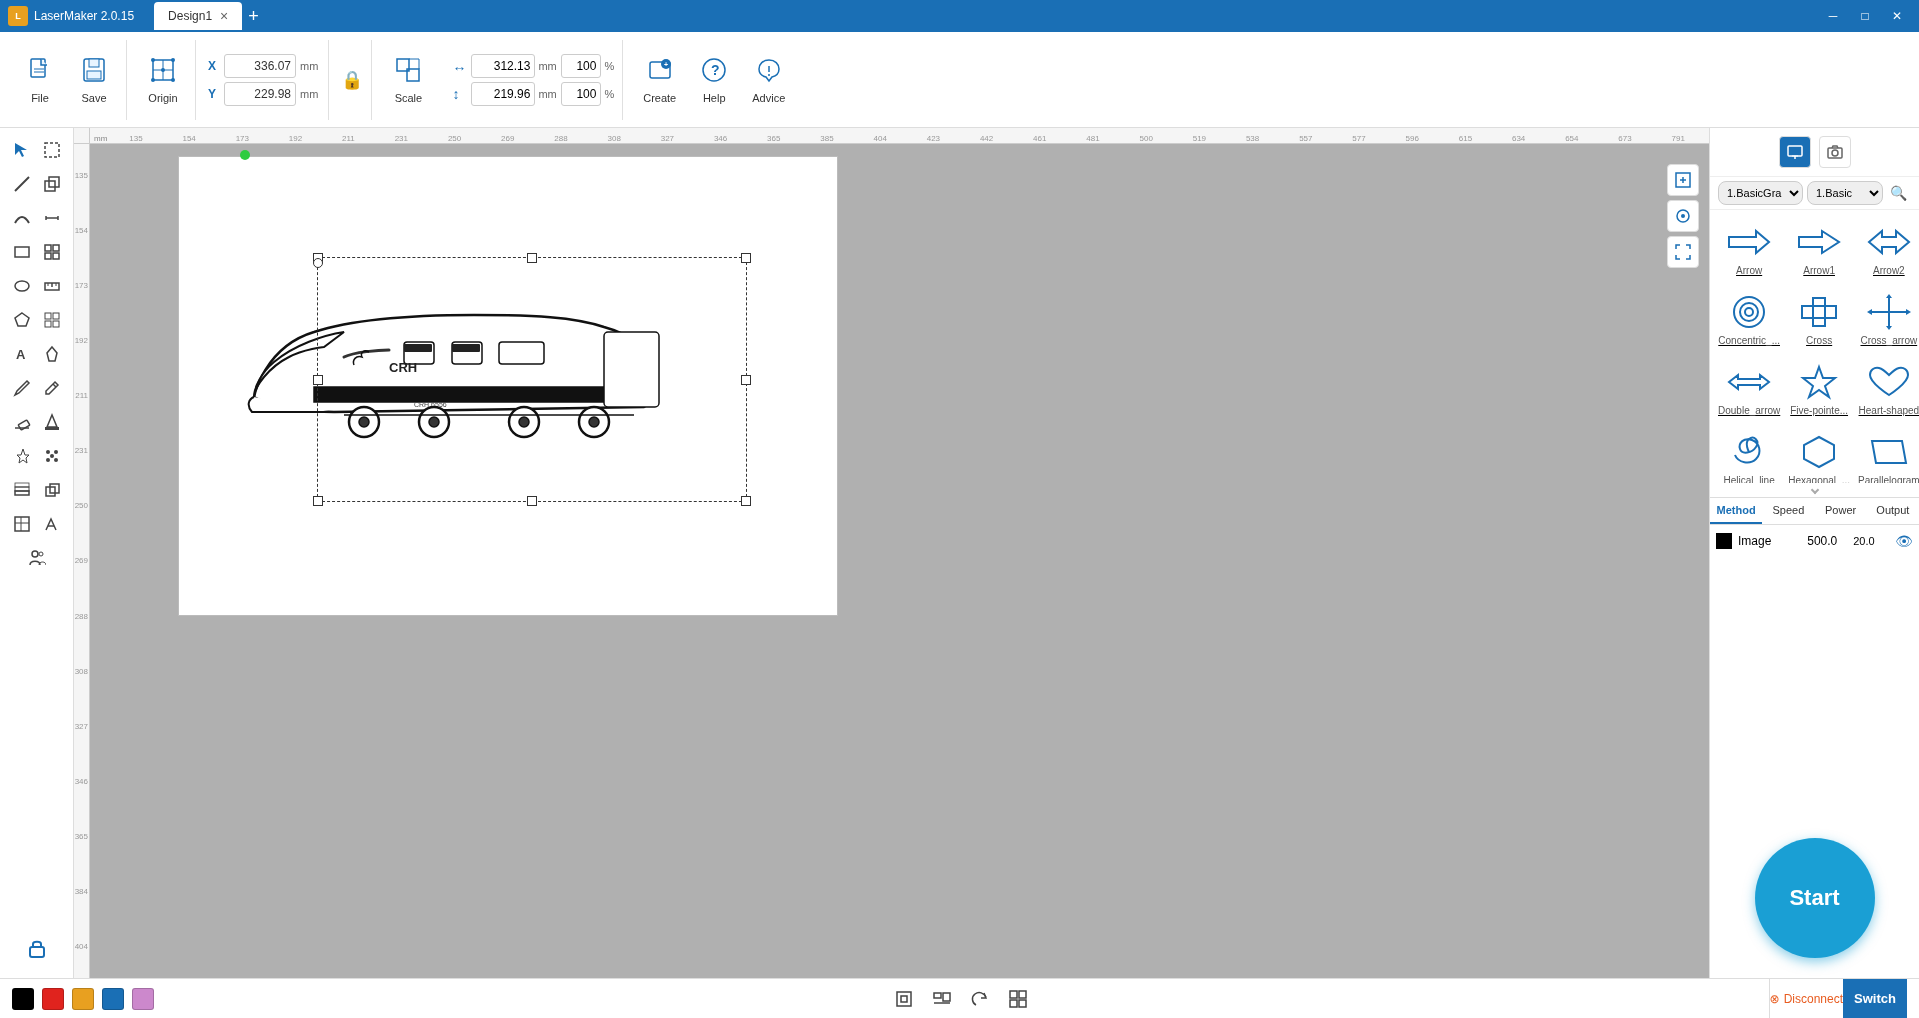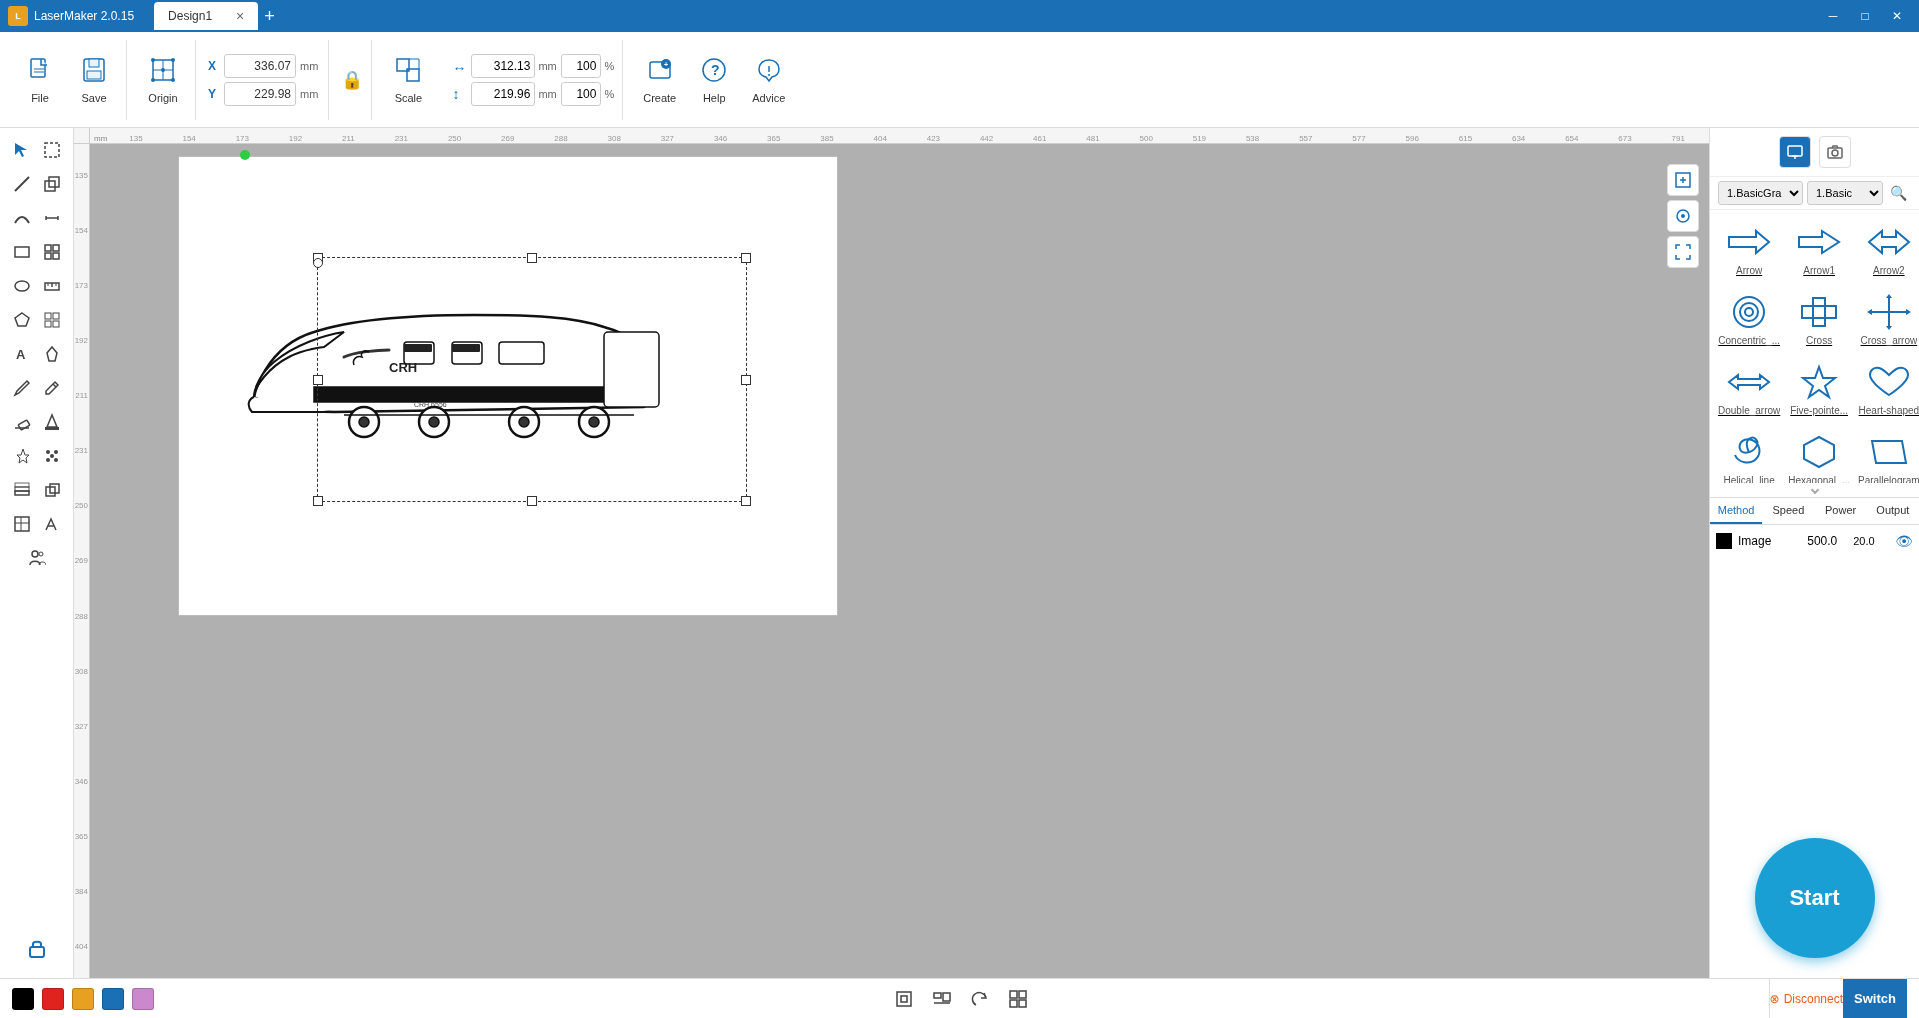--- a/index.html
+++ b/index.html
@@ -16,21 +16,21 @@
       user-select: none;
     }
     #title-bar .app-icon {
       width: 20px; height: 20px; background: #e8a020; border-radius: 3px;
       margin-right: 6px; display: flex; align-items: center; justify-content: center;
       font-weight: bold; font-size: 10px; color: white;
     }
     #title-bar .app-title { font-size: 12px; margin-right: 20px; }
     #title-bar .tab {
       background: white; color: #333; padding: 4px 14px; border-radius: 4px 4px 0 0;
-      font-size: 12px; display: flex; align-items: center; gap: 24px; height: 28px;
+      font-size: 12px; display: flex; align-items: center; gap: 8px; height: 28px;
     }
     #title-bar .tab .close-x { color: #666; cursor: pointer; font-size: 14px; }
     #title-bar .tab-add { color: white; margin-left: 6px; font-size: 18px; cursor: pointer; }
     #title-bar .win-controls { margin-left: auto; display: flex; gap: 4px; }
     #title-bar .win-btn { width: 28px; height: 22px; display: flex; align-items: center; justify-content: center; cursor: pointer; border-radius: 3px; font-size: 12px; }
 
     
     #toolbar {
       background: white;
       height: 96px;
@@ -154,21 +154,21 @@
       width: 210px;
       background: white;
       border-left: 1px solid #ddd;
       display: flex;
       flex-direction: column;
     }
     .shapes-filter-row {
       display: flex; gap: 4px; padding: 4px 8px; border-bottom: 1px solid #eee;
     }
     .shapes-filter-select {
-      flex: 1; height: 24px; border: 1px solid #ccc; border-radius: 3px;
+      flex: 1; height: 24px; border: 1px solid #ccc; border-radius: 8px;
       font-size: 11px; padding: 0 4px;
     }
     .shapes-search-btn {
       width: 24px; height: 24px; background: none; border: none; cursor: pointer;
       font-size: 14px; color: #666;
     }
     .shapes-grid {
       display: grid; grid-template-columns: repeat(3, 1fr);
       padding: 6px; gap: 4px; overflow-y: auto;
       flex: 1; max-height: 420px;
@@ -182,21 +182,21 @@
 
     
     #method-tabs {
       display: flex; border-top: 1px solid #ddd; border-bottom: 1px solid #ddd;
     }
     .method-tab {
       flex: 1; padding: 6px 4px; text-align: center; font-size: 11px;
       cursor: pointer; color: #333;
     }
     .method-tab.active {
-      color: #1a6fb5; border-bottom: 2px solid #1a6fb5; font-weight: normal;
+      color: #1a6fb5; border-bottom: 2px solid #1a6fb5; font-weight: bold;
     }
     #method-content {
       padding: 4px;
     }
     .method-row {
       display: flex; align-items: center; gap: 6px; padding: 4px 2px;
     }
     .method-color { width: 16px; height: 16px; background: black; }
     .method-type { font-size: 12px; flex: 1; }
     .method-speed { font-size: 12px; width: 40px; }

